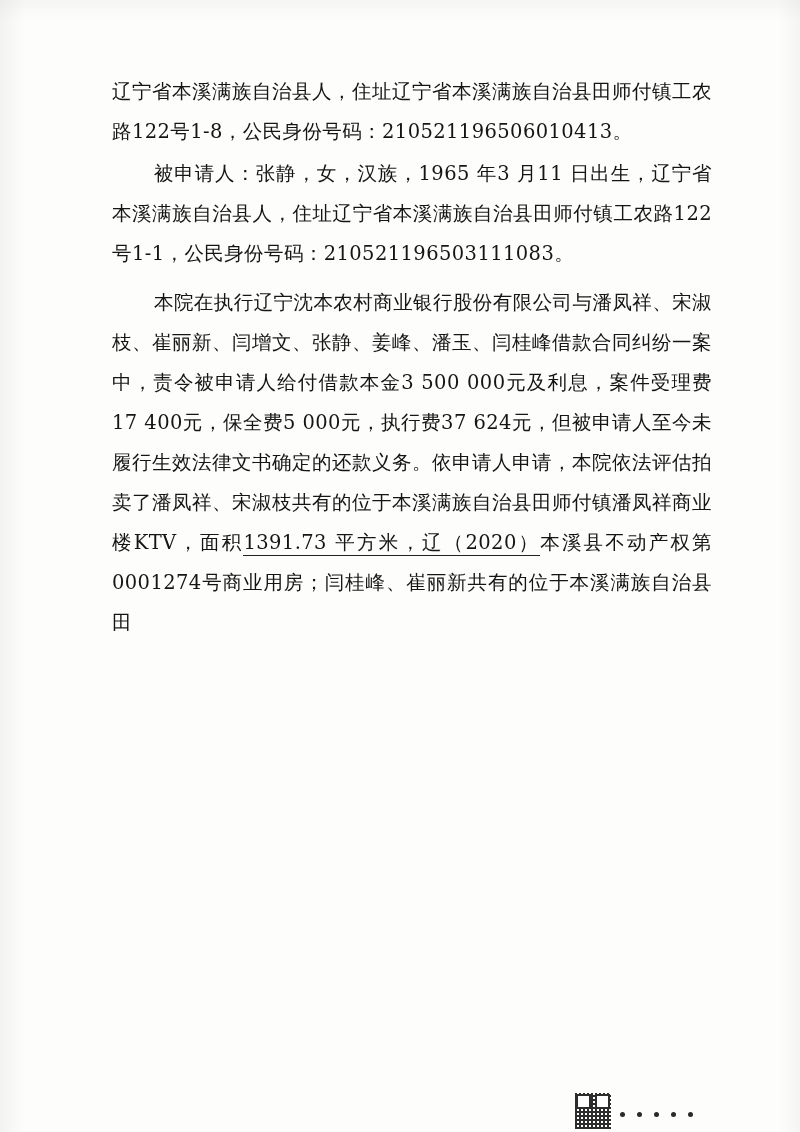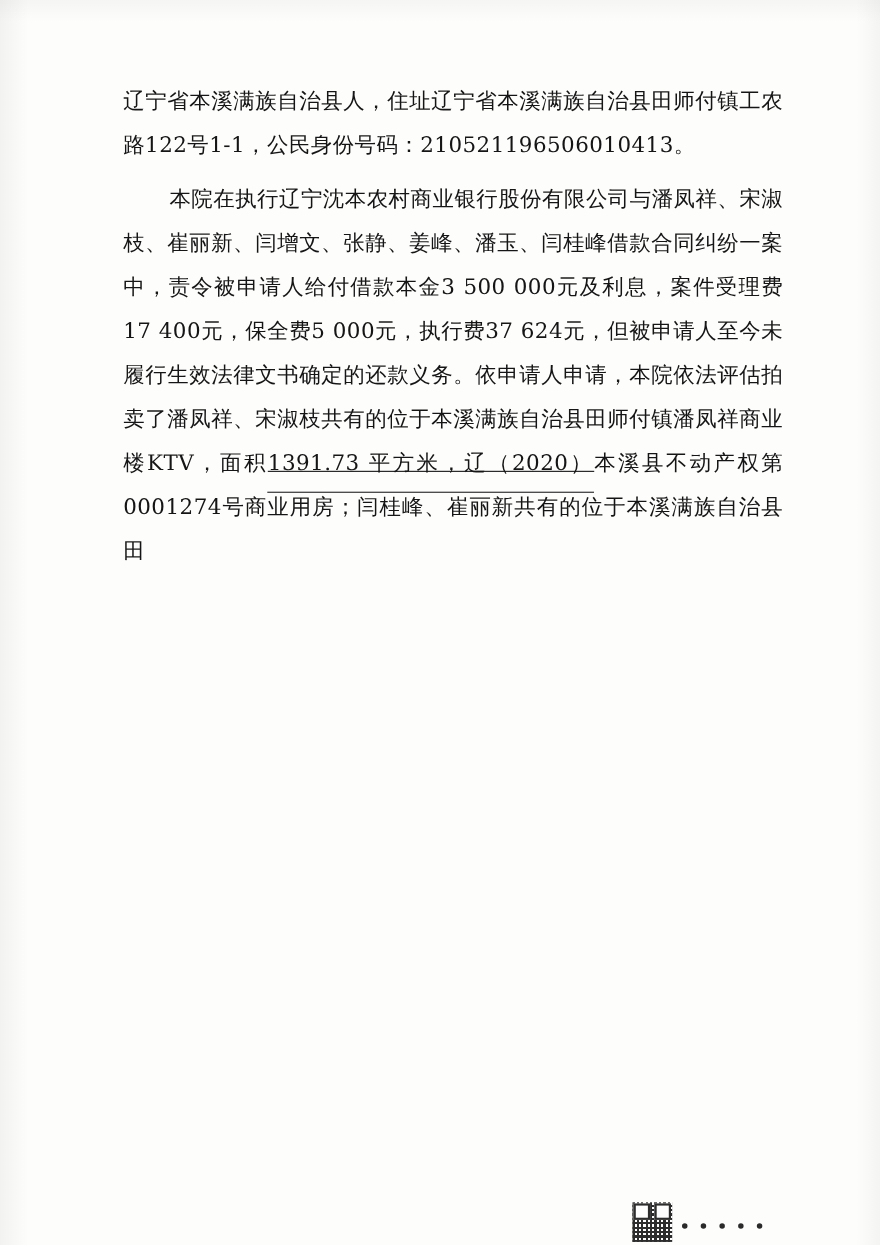--- a/index.html
+++ b/index.html
@@ -50,22 +50,21 @@
     color: #151515;
   }
   p.indent {
     text-indent: 42px;
   }
   p.gap-top {
     margin-top: 9px;
   }
   .underline-seg {
     border-bottom: 1.4px solid #222;
-    padding-bottom: 15px;
-    text-decoration: underline;
+    padding-bottom: 1px;
   }
   .footer {
     position: absolute;
     left: 575px;
     top: 1093px;
     width: 190px;
     height: 36px;
     display: flex;
     align-items: center;
     gap: 9px;
@@ -103,22 +102,23 @@
     border-radius: 50%;
   }
 </style>
 </head>
 <body>
 
 <div class="page">
 
   <div class="body-text">
 
-    <p class="para">辽宁省本溪满族自治县人，住址辽宁省本溪满族自治县田师付镇工农路122号1-1，公民身份号码：210521196506010413。</p>
+    <p class="para">辽宁省本溪满族自治县人，住址辽宁省本溪满族自治县田师付镇工农路122号1-8，公民身份号码：210521196506010413。</p>
 
+    <p class="para indent">被申请人：张静，女，汉族，1965 年3 月11 日出生，辽宁省本溪满族自治县人，住址辽宁省本溪满族自治县田师付镇工农路122号1-1，公民身份号码：210521196503111083。</p>
 
 
 
 
     <p class="para indent gap-top"><span>本院在执行辽宁沈本农村商业银行股份有限公司与潘凤祥、宋淑枝、崔丽新、闫增文、张静、姜峰、潘玉、闫桂峰借款合同纠纷一案中，责令被申请人给付借款本金3 500 000元及利息，案件受理费17 400元，保全费5 000元，执行费37 624元，但被申请人至今未履行生效法律文书确定的还款义务。依申请人申请，本院依法评估拍卖了潘凤祥、宋淑枝共有的位于本溪满族自治县田师付镇潘凤祥商业楼KTV，面积</span><span class="underline-seg">1391.73 平方米，辽（2020）</span><span>本溪县不动产权第0001274号商业用房；闫桂峰、崔丽新共有的位于本溪满族自治县田</span></p>
 
   </div>
 
   <div class="footer">
     <div class="qr"></div>

